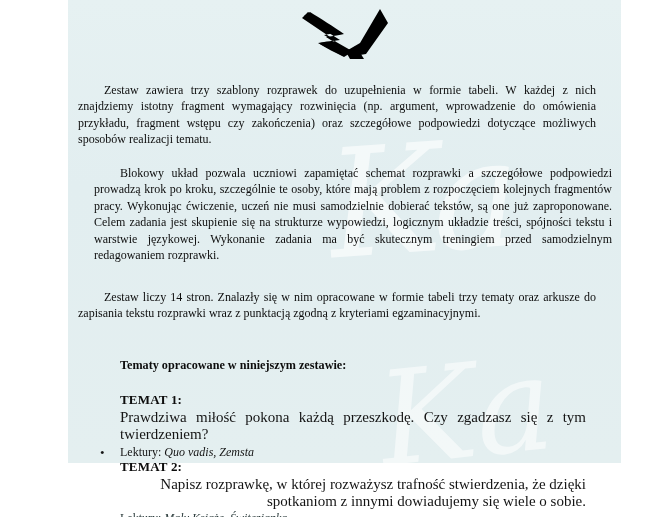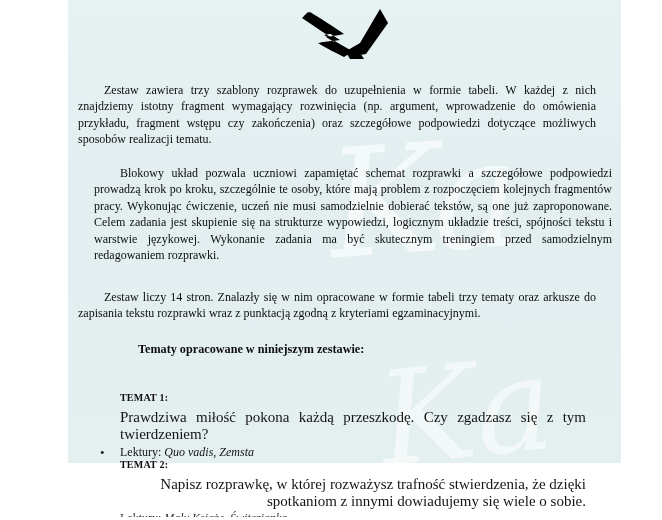--- a/index.html
+++ b/index.html
@@ -108,31 +108,30 @@
 
   .indent::before {
     content: "";
     display: inline-block;
     width: 26px;
   }
 
   .heading-topics {
     position: absolute;
     left: 120px;
-    top: 342px;
+    top: 358px;
     font-weight: bold;
     font-size: 12.2px;
     color: #0d0d0d;
-    margin-left: 18px;
   }
 
   .temat-label {
     position: absolute;
     font-weight: bold;
-    font-size: 10px;
+    font-size: 13px;
     color: #0d0d0d;
     letter-spacing: 0.2px;
   }
   .temat-1-label { left: 120px; top: 392px; }
   .temat-2-label { left: 120px; top: 459px; }
 
   .temat-body {
     position: absolute;
     font-size: 15px;
     line-height: 17px;

